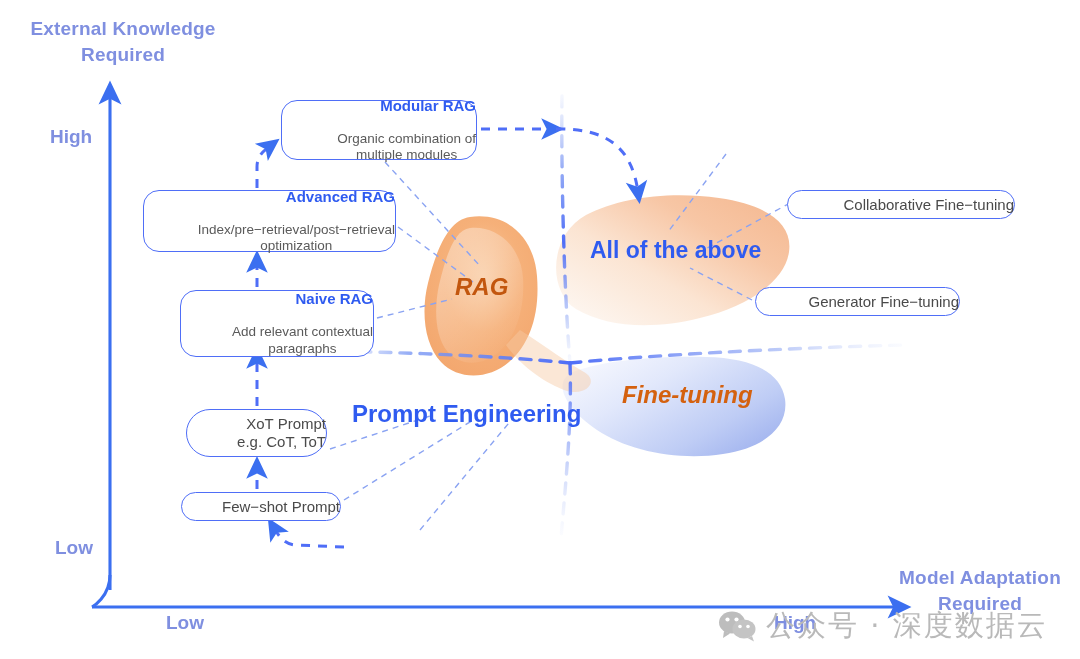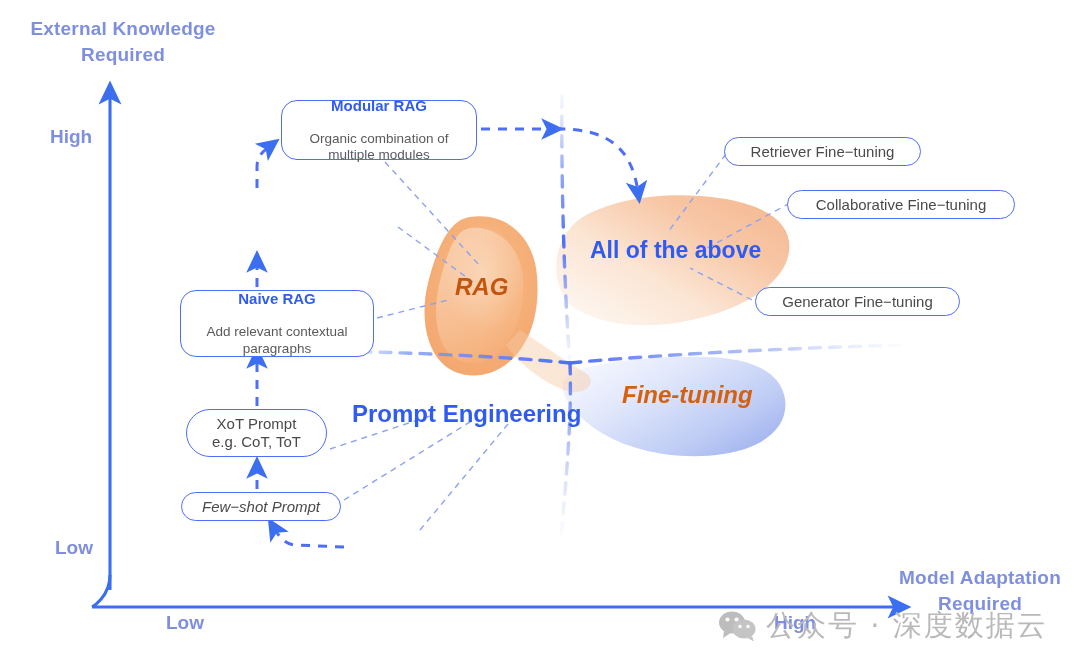--- a/index.html
+++ b/index.html
@@ -24,32 +24,32 @@
   }
   #y-high{left:50px;top:126px;}
   #y-low{left:55px;top:537px;}
   #x-low{left:166px;top:612px;}
   #x-high{left:774px;top:612px;}
 
   
   .node{
     position:absolute;box-sizing:border-box;
     border:1.6px solid #4f6ef7;background:#ffffff;
-    display:flex;flex-direction:column;align-items:center;justify-content:center;
+    display:flex;flex-direction:column;align-items:flex-end;justify-content:center;
     text-align:center;
   }
   .node .t{color:#2f5bf0;font-weight:bold;font-size:15px;line-height:1.2;}
   .node .s{color:#5a5a5a;font-size:13.5px;line-height:1.22;margin-top:16px;}
   .node.plain .t{color:#4a4a4a;font-weight:normal;font-size:15px;}
 
   #node-modular{left:281px;top:100px;width:196px;height:60px;border-radius:16px;}
   #node-advanced{left:143px;top:190px;width:253px;height:62px;border-radius:16px;}
   #node-naive{left:180px;top:290px;width:194px;height:67px;border-radius:16px;}
   #node-xot{left:186px;top:409px;width:141px;height:48px;border-radius:24px;}
-  #node-fewshot{left:181px;top:492px;width:160px;height:29px;border-radius:15px;font-style:italic;}
+  #node-fewshot{left:181px;top:492px;width:160px;height:29px;border-radius:15px;}
   #node-standard{left:347px;top:532px;width:171px;height:29px;border-radius:15px;}
   #node-retriever{left:724px;top:137px;width:197px;height:29px;border-radius:15px;}
   #node-collaborative{left:787px;top:190px;width:228px;height:29px;border-radius:15px;}
   #node-generator{left:755px;top:287px;width:205px;height:29px;border-radius:15px;}
 
   
   .blob-label{position:absolute;font-weight:bold;}
   #label-rag{left:455px;top:273px;font-size:24px;color:#c2560e;font-style:italic;}
   #label-finetune{left:622px;top:381px;font-size:24px;color:#d4610f;font-style:italic;}
   #label-allabove{left:590px;top:237px;font-size:23px;color:#2f5bf0;}
@@ -203,42 +203,46 @@
   <div id="x-high" class="axis-tick">High</div>
 
   <div id="node-modular" class="node">
     <div class="t">Modular RAG</div>
     <div class="s">
       <div>Organic combination of</div>
       <div>multiple modules</div>
     </div>
   </div>
 
+  <div id="node-advanced" class="node">
+    <div class="t">Advanced RAG</div>
+    <div class="s">
+      <div>Index/pre−retrieval/post−retrieval</div>
+      <div>optimization</div>
+    </div>
+  </div>
 
   <div id="node-naive" class="node">
     <div class="t">Naive RAG</div>
     <div class="s">
       <div>Add relevant contextual</div>
       <div>paragraphs</div>
     </div>
   </div>
 
   <div id="node-xot" class="node plain">
     <div class="t">XoT Prompt</div>
     <div class="t">e.g. CoT, ToT</div>
   </div>
 
   <div id="node-fewshot" class="node plain">
     <div class="t">Few−shot Prompt</div>
   </div>
 
 
-  <div id="node-retriever" class="node plain">
-    <div class="t">Retriever Fine−tuning</div>
-  </div>
 
   <div id="node-collaborative" class="node plain">
     <div class="t">Collaborative Fine−tuning</div>
   </div>
 
   <div id="node-generator" class="node plain">
     <div class="t">Generator Fine−tuning</div>
   </div>
 
   <div id="label-rag" class="blob-label">RAG</div>

